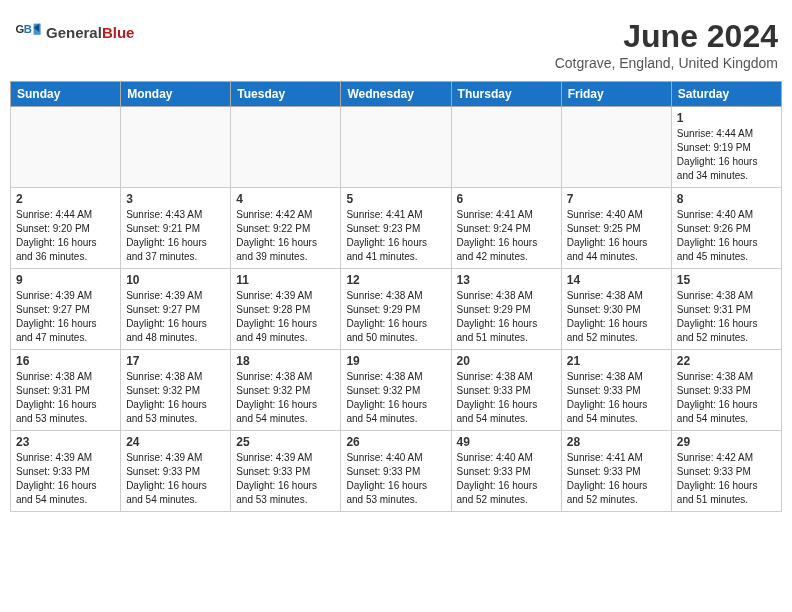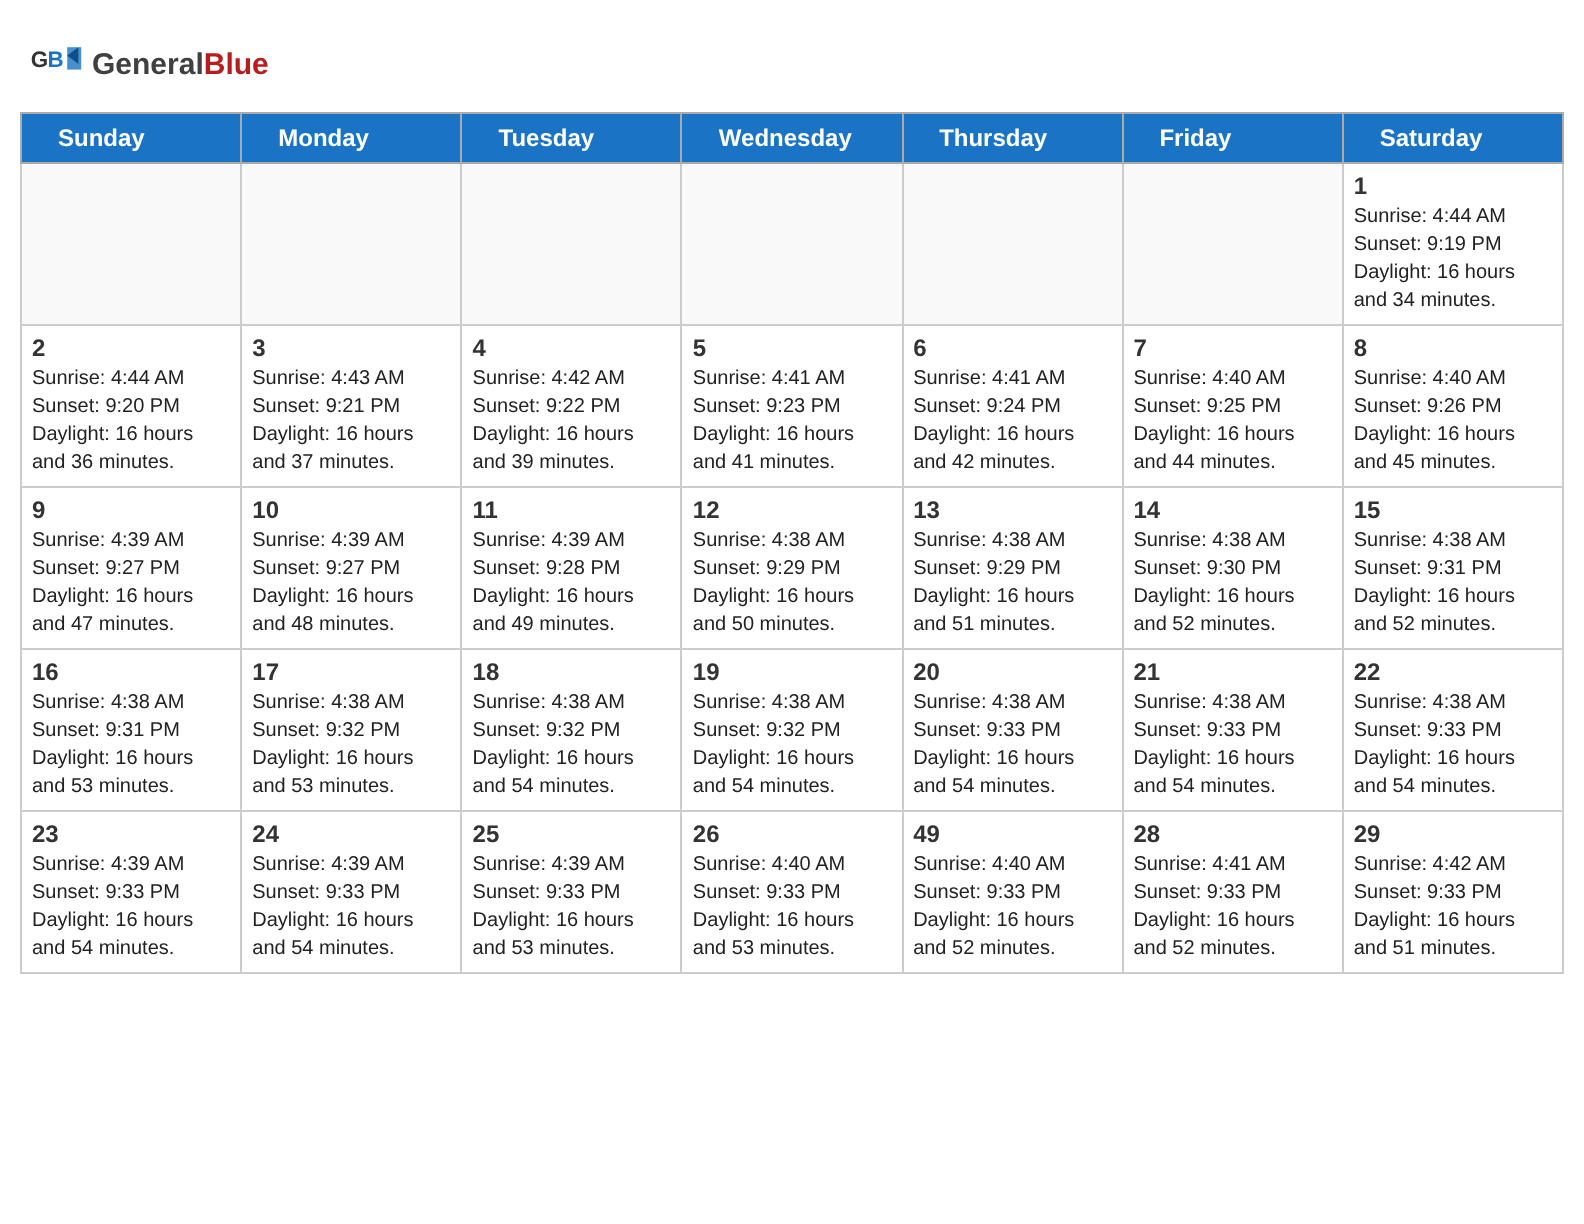--- a/index.html
+++ b/index.html
@@ -42,21 +42,21 @@
       width: 100%;
       border-collapse: collapse;
       table-layout: fixed;
     }
     .day-header {
       background-color: #1a73c4;
       color: #fff;
       font-size: 12px;
       font-weight: bold;
       text-align: left;
-      padding: 5px 18px;
+      padding: 5px 6px;
       border: 1px solid #aaa;
     }
     .cal-cell {
       vertical-align: top;
       border: 1px solid #ccc;
       padding: 4px 5px;
       font-size: 10px;
       color: #333;
       background: #fff;
       min-height: 70px;
@@ -90,20 +90,24 @@
       <text x="14" y="22" font-size="16" font-weight="bold" fill="#1a73c4">B</text>
       <polygon points="28,8 38,8 38,24 28,24" fill="#1a73c4" opacity="0.8"></polygon>
       <polygon points="28,14 36,8 36,20" fill="#0d4f8c"></polygon>
     </svg>
     <div>
       <div style="font-size:15px;font-weight:bold;color:#333;">
         <span style="color:#404040;">General</span><span style="color:#b91c1c;">Blue</span>
       </div>
     </div>
   </div>
+  <div class="title-block">
+    <div class="month-title">June 2024</div>
+    <div class="subtitle">Cotgrave, England, United Kingdom</div>
+  </div>
 </div>
 
 <table>
   <thead>
     <tr>
     <th class="day-header">Sunday</th>
         <th class="day-header">Monday</th>
         <th class="day-header">Tuesday</th>
         <th class="day-header">Wednesday</th>
         <th class="day-header">Thursday</th>

